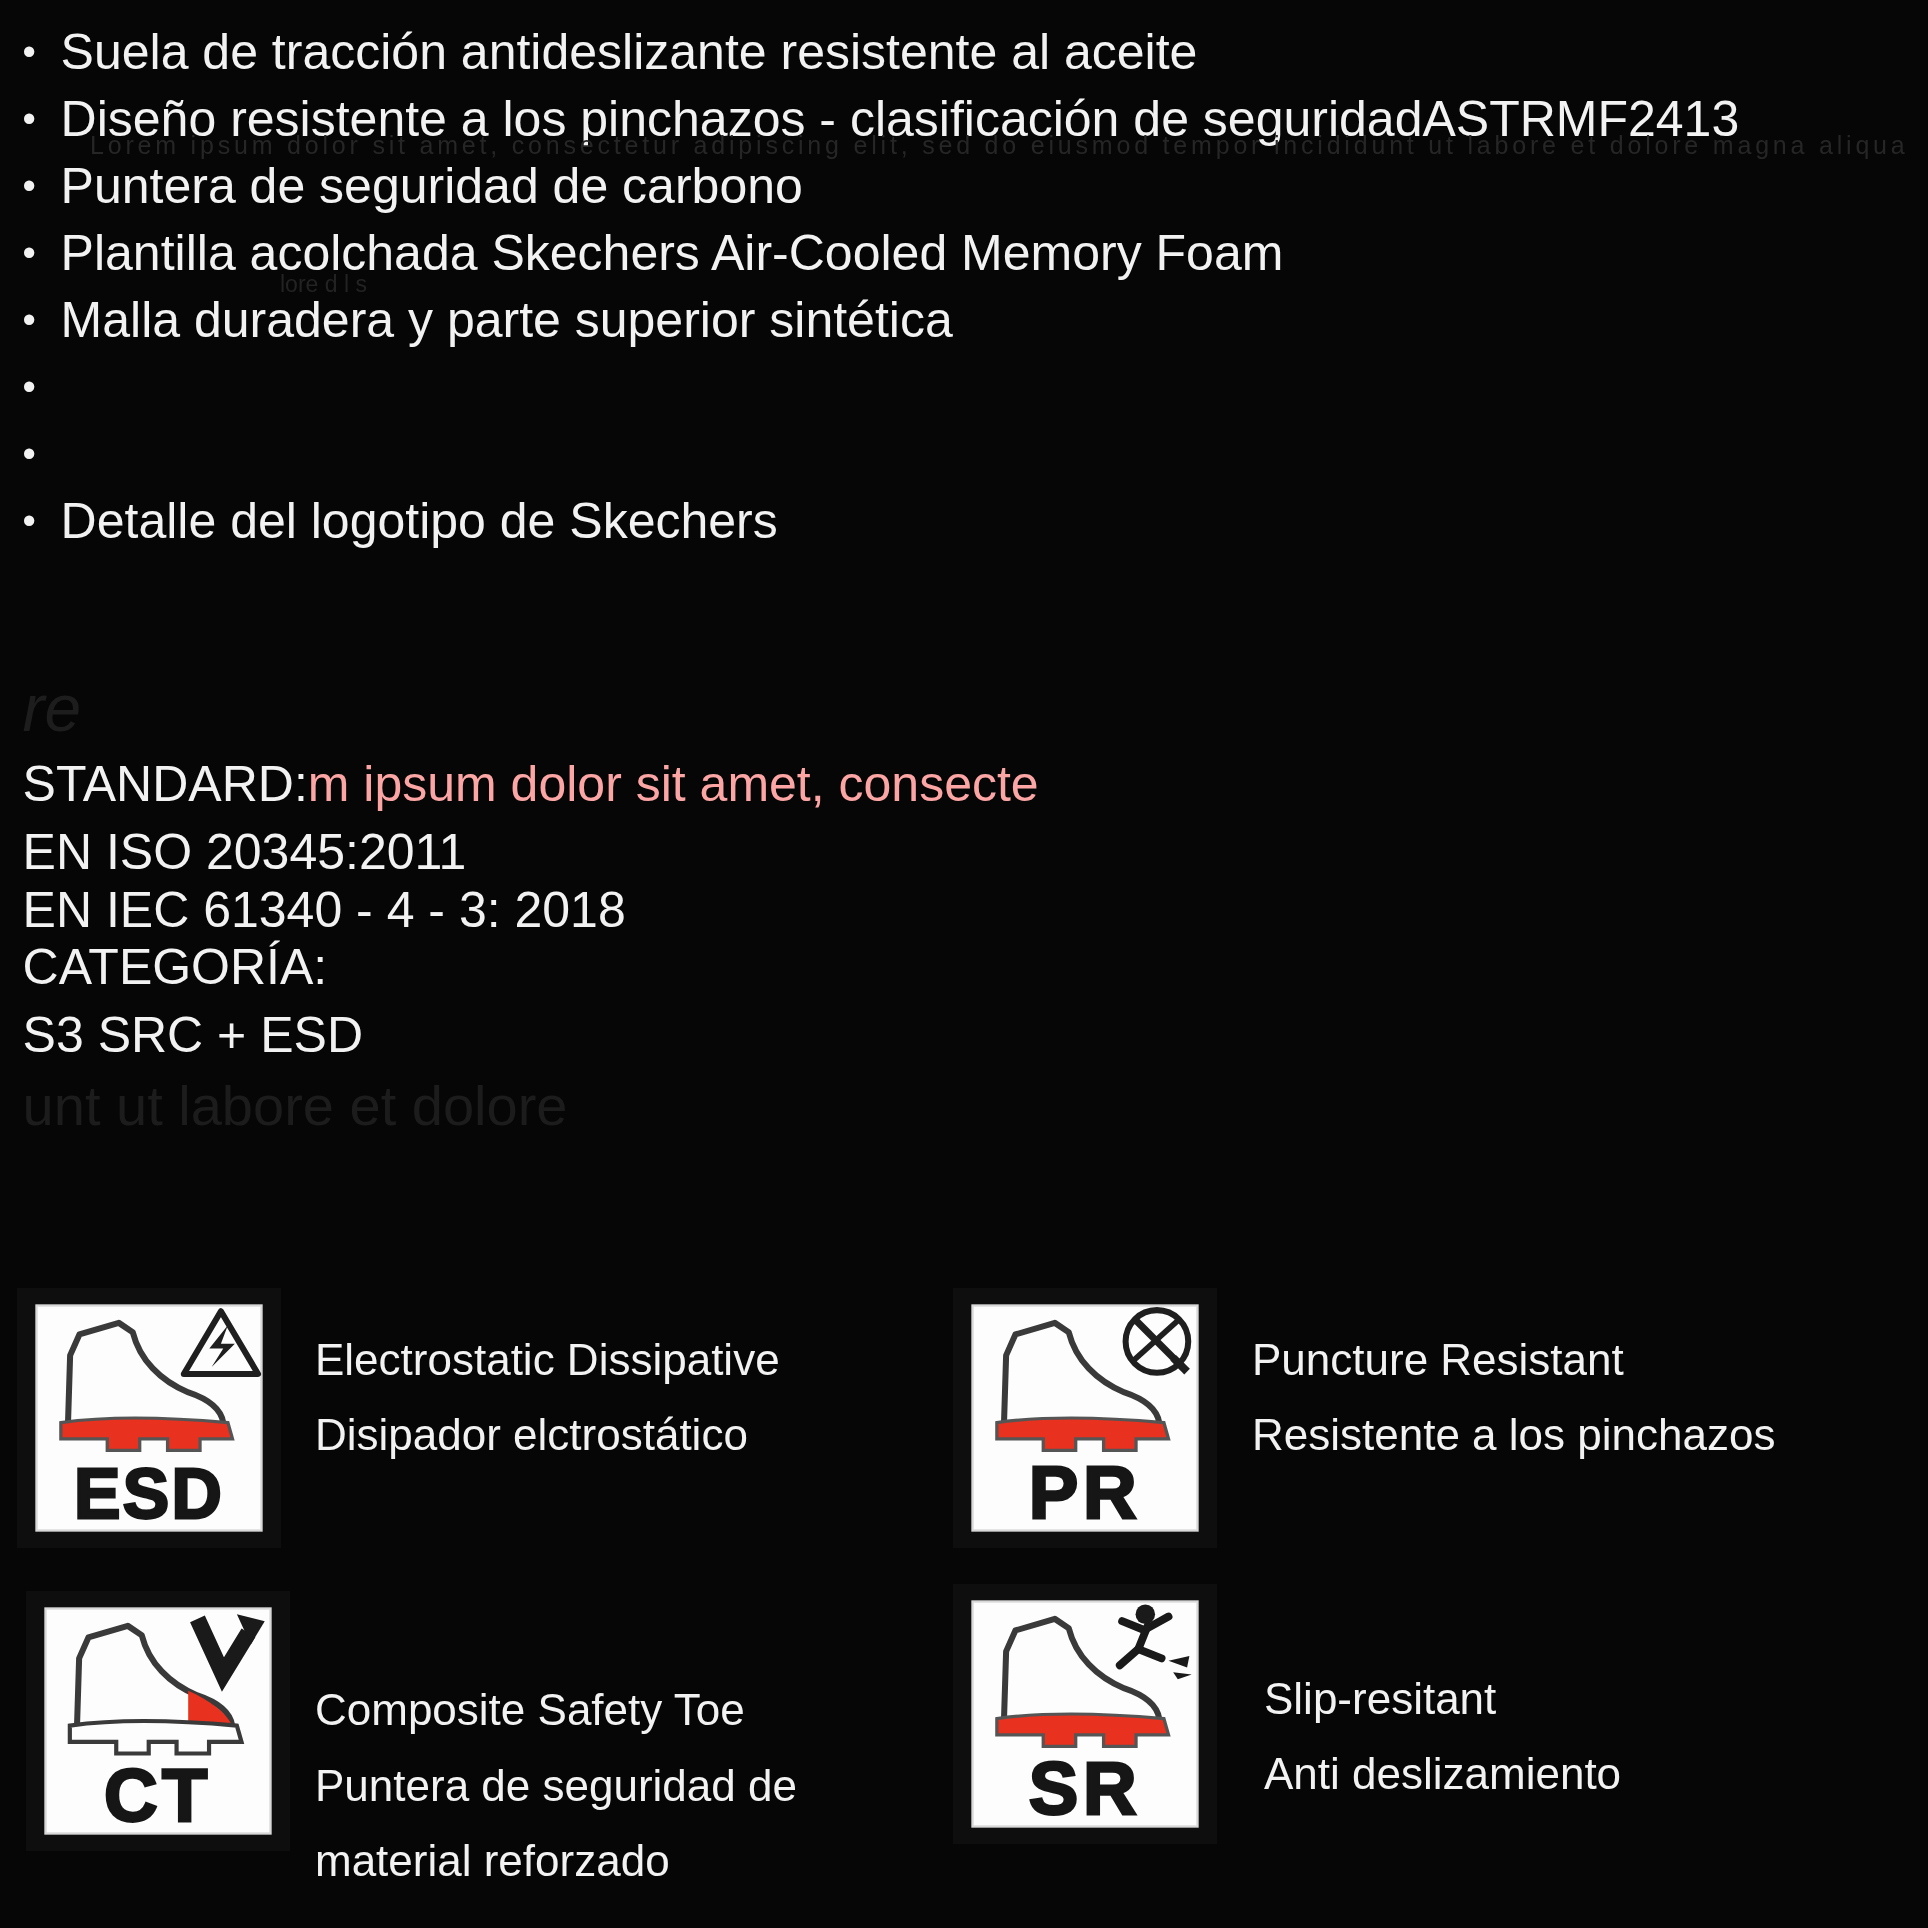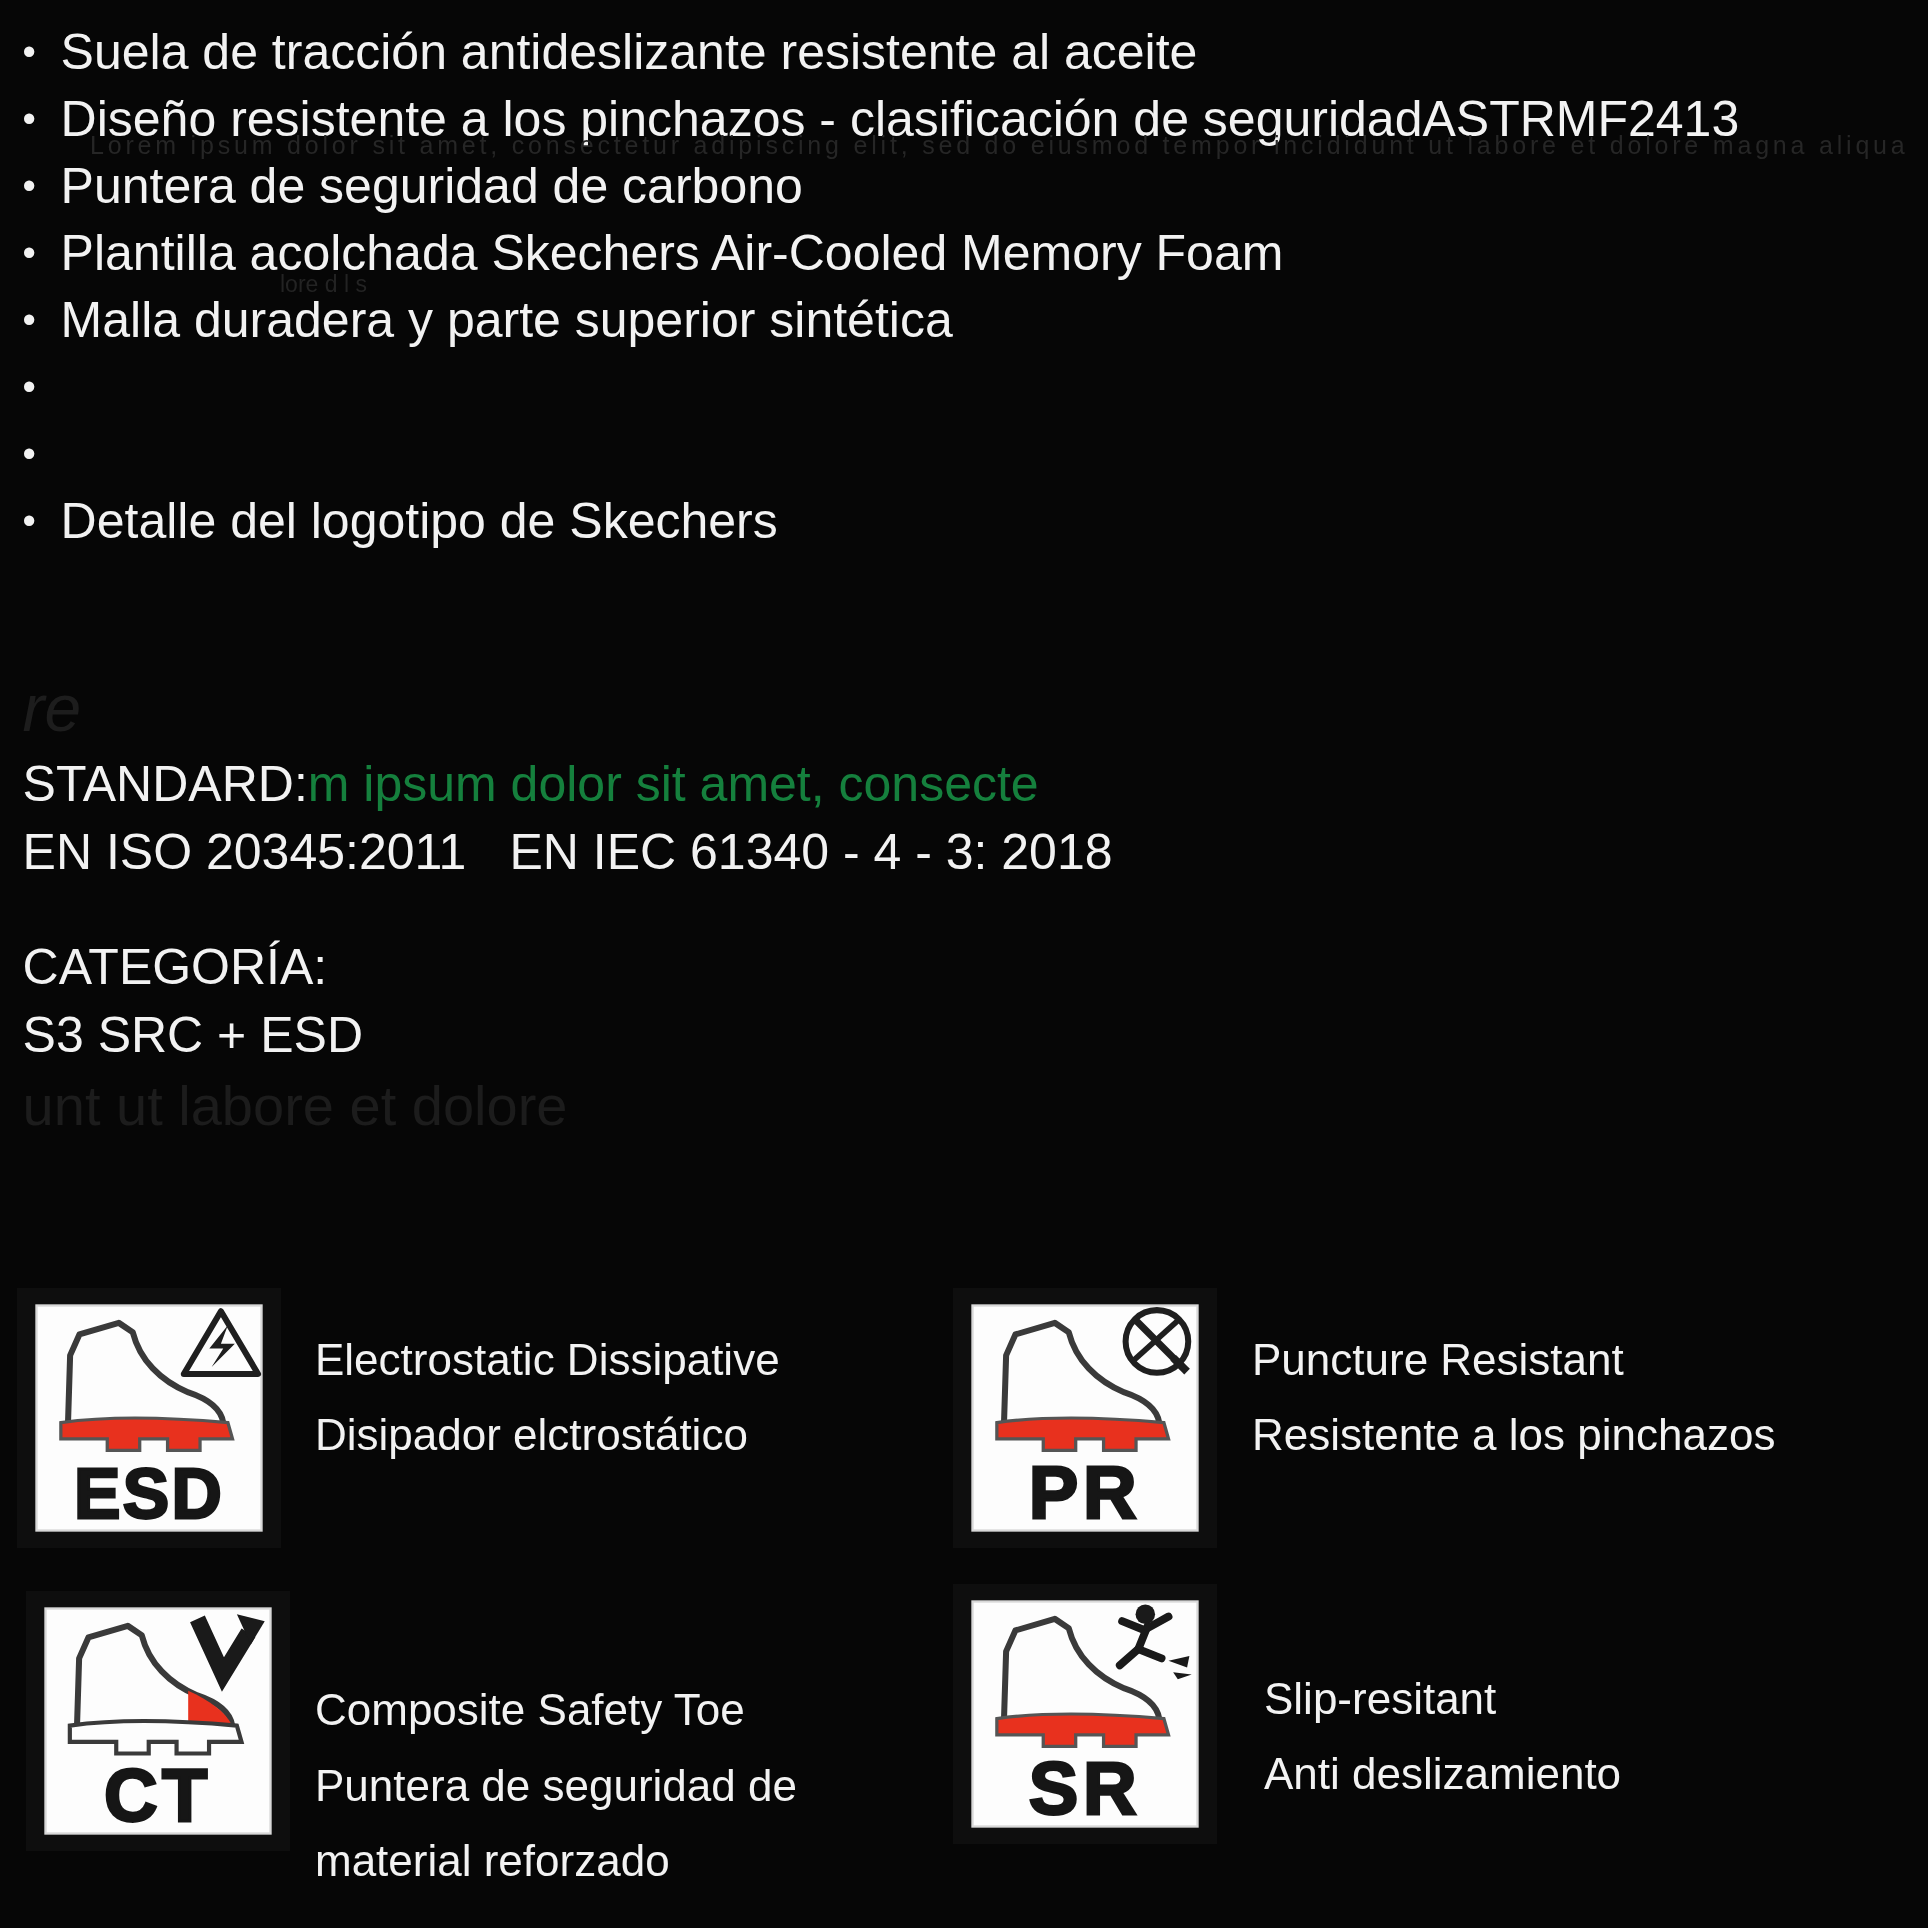--- a/index.html
+++ b/index.html
@@ -15,22 +15,22 @@
   
   .bullets{left:22.6px;top:19px;font-size:50px;line-height:67px;z-index:2;}
   .bullet-row{display:flex;align-items:flex-start;}
   .dot{width:38px;font-size:38px;line-height:67px;color:#f2f2f2;}
   .ghost-tiny{color:#262626;font-size:25px;letter-spacing:3.8px;z-index:3;}
   .ghost-frag{color:#232323;font-size:23px;z-index:3;margin-left:28px;}
   .ghost-s{color:#e8e8e8;font-size:52px;z-index:1;}
   
   .big{font-size:50px;line-height:58px;white-space:nowrap;}
   .row{display:flex;}
-  .gap{gap:43px;}
-  .ghost-inline{color:#15803d;}
+  .gap{flex-direction:column;}
+  .ghost-inline{color:#fca5a5;}
   .ghost-re{font-size:66px;color:#1d1d1d;}
   .ghost-unt{font-size:56px;color:#1c1c1c;}
   
   .tile{
     position:absolute;width:264px;height:260px;
     background:#0e0e0e;
     display:flex;align-items:center;justify-content:center;
     z-index:2;
   }
   .tile svg{width:232px;height:232px;display:block;}

